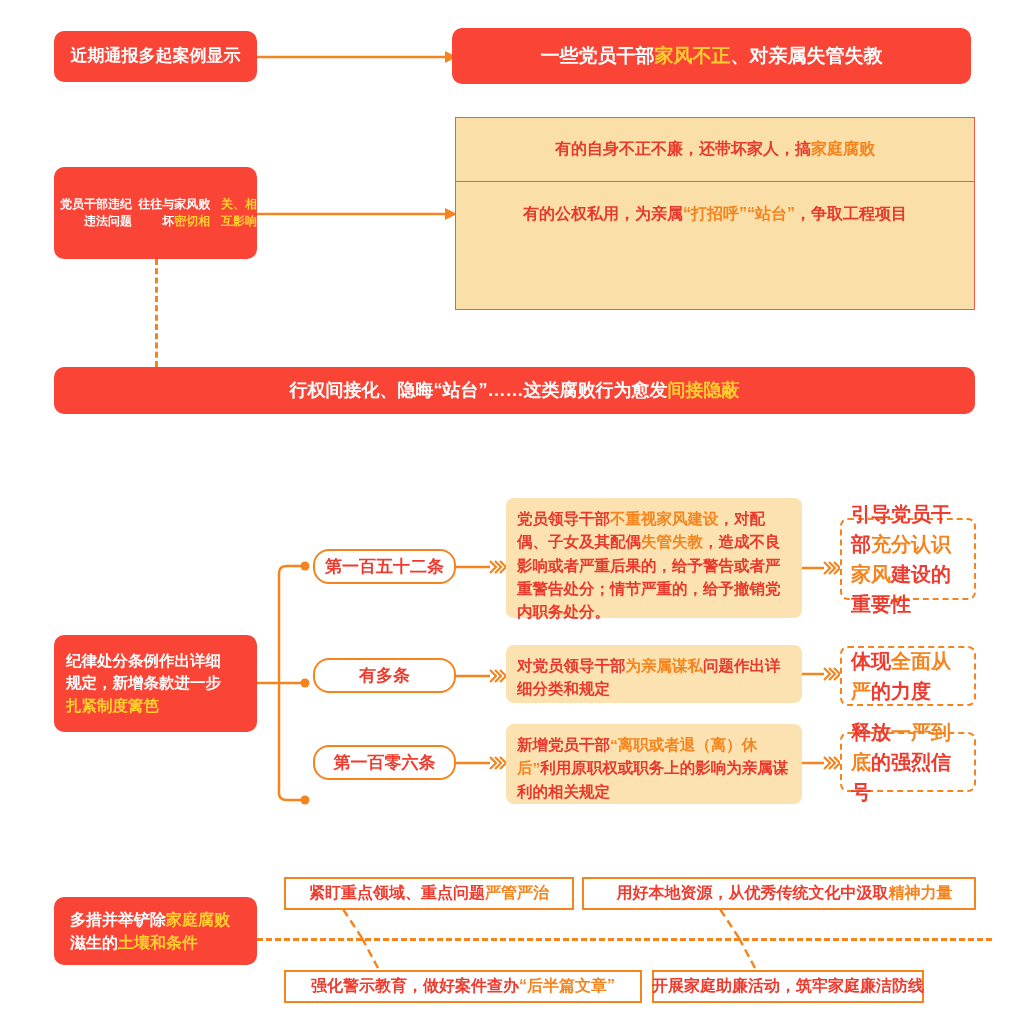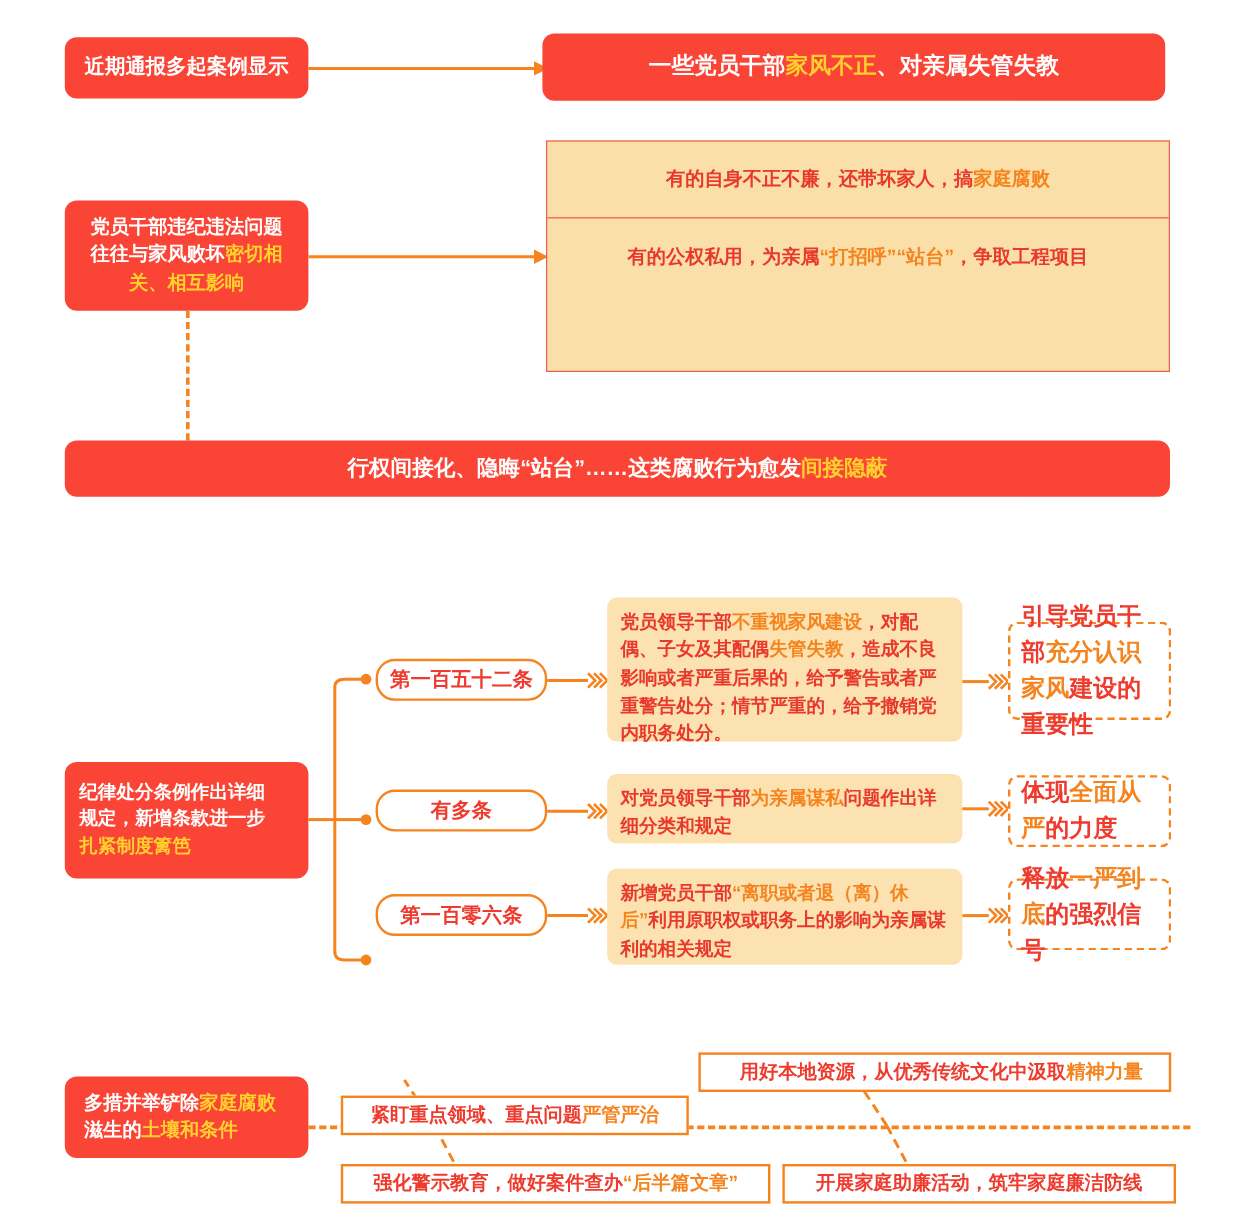--- a/index.html
+++ b/index.html
@@ -71,21 +71,21 @@
   <line x1="0" y1="10" x2="188" y2="10" stroke="#f5841f" stroke-width="2.5"></line>
   <polygon points="188,4 200,10 188,16" fill="#f5841f"></polygon>
 </svg>
 
 <div class="abs red-box" style="left:452px;top:28px;width:519px;height:56px;font-size:19px;">
   <span>
     <span>一些党员干部</span><span class="hl-yellow">家风不正</span><span>、对亲属失管失教</span>
   </span>
 </div>
 
-<div class="abs red-box" style="left:54px;top:167px;width:203px;height:92px;font-size:16px;flex-direction:column;">
+<div class="abs red-box" style="left:54px;top:167px;width:203px;height:92px;font-size:12px;">
   <div>党员干部违纪违法问题</div>
   <div>
     <span>往往与家风败坏</span><span class="hl-yellow">密切相</span>
   </div>
   <div class="hl-yellow">关、相互影响</div>
 </div>
 
 <svg class="abs" style="left:257px;top:204px;width:200px;height:20px;">
   <line x1="0" y1="10" x2="188" y2="10" stroke="#f5841f" stroke-width="2.5"></line>
   <polygon points="188,4 200,10 188,16" fill="#f5841f"></polygon>
@@ -202,33 +202,33 @@
 
 <div class="abs hdash" style="left:257px;top:938px;width:735px;"></div>
 
 <svg class="abs" style="left:257px;top:890px;width:740px;height:110px;">
   <line x1="105" y1="48" x2="80" y2="10" stroke="#f5841f" stroke-width="2.5" stroke-dasharray="8 5"></line>
   <line x1="105" y1="48" x2="130" y2="95" stroke="#f5841f" stroke-width="2.5" stroke-dasharray="8 5"></line>
   <line x1="482" y1="48" x2="457" y2="10" stroke="#f5841f" stroke-width="2.5" stroke-dasharray="8 5"></line>
   <line x1="482" y1="48" x2="507" y2="95" stroke="#f5841f" stroke-width="2.5" stroke-dasharray="8 5"></line>
 </svg>
 
-<div class="abs rect-card" style="left:284px;top:877px;width:290px;height:33px;margin-top:36px;">
+<div class="abs rect-card" style="left:284px;top:877px;width:290px;height:33px;">
   <span>
     <span>紧盯重点领域、重点问题</span><span class="txt-orange">严管严治</span>
   </span>
 </div>
 <div class="abs rect-card" style="left:582px;top:877px;width:394px;height:33px;padding-left:19px;">
   <span>
     <span>用好本地资源，从优秀传统文化中汲取</span><span class="txt-orange">精神力量</span>
   </span>
 </div>
 
 <div class="abs rect-card" style="left:284px;top:970px;width:358px;height:33px;">
   <span>
     <span>强化警示教育，做好案件查办</span><span class="txt-orange">“后半篇文章”</span>
   </span>
 </div>
-<div class="abs rect-card" style="left:652px;top:970px;width:328px;height:33px;text-align:center;">
+<div class="abs rect-card" style="left:652px;top:970px;width:272px;height:33px;text-align:center;">
   <span>
     <span>开展家庭助廉活动，筑牢家庭廉洁防线</span><span class="txt-orange"></span>
   </span>
 </div>
 
 </body></html>

